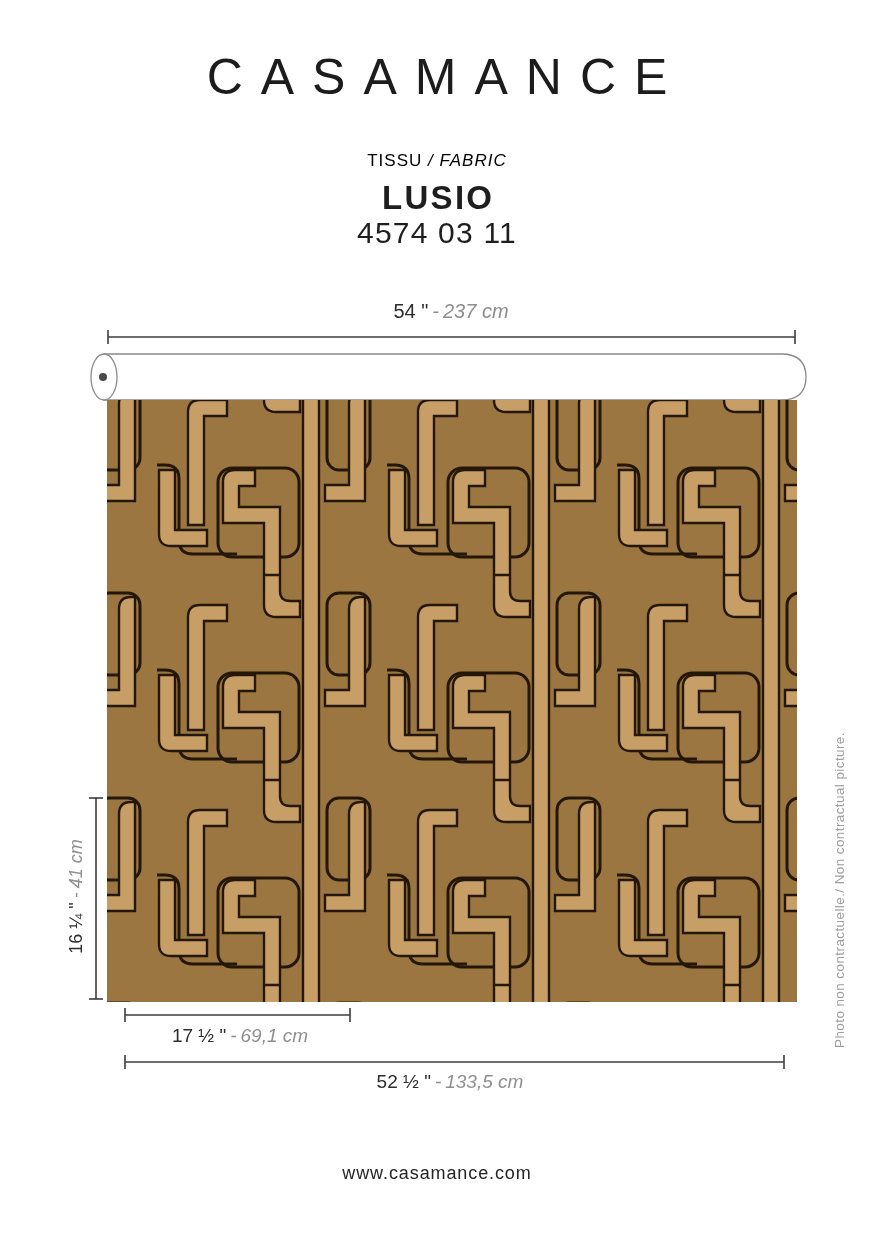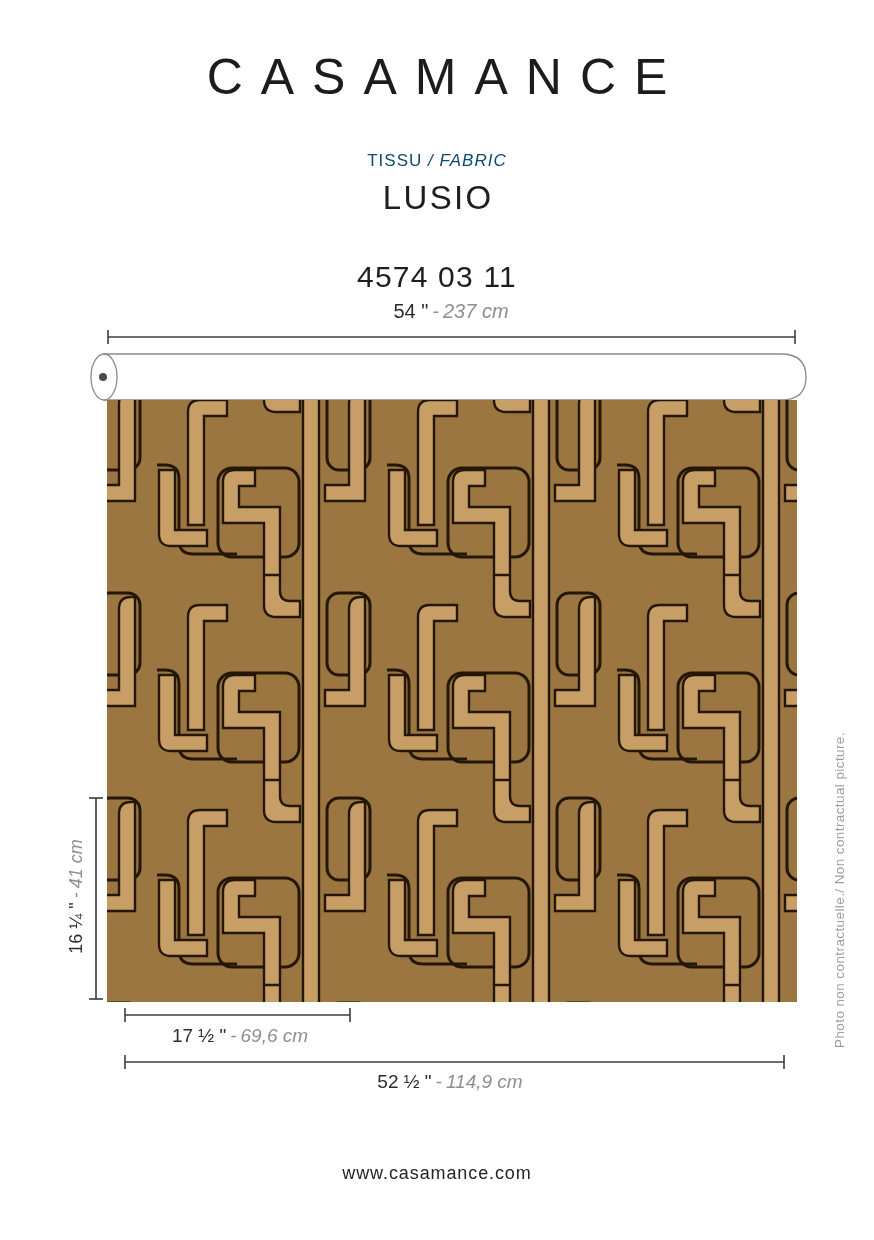--- a/index.html
+++ b/index.html
@@ -17,39 +17,38 @@
     font-size:50px;
     letter-spacing:0.36em;
     text-indent:0.36em;
     color:#1c1c1c;
     font-weight:500;
   }
   .ptype{
     top:151px;
     font-size:17px;
     letter-spacing:0.06em;
-    color:#0c4a6e;
+    color:#000000;
     font-weight:500;
   }
   .ptype .it{font-style:italic;}
   .pname{
     top:179px;
     font-size:33px;
     letter-spacing:0.07em;
     text-indent:0.07em;
     color:#1e1e1e;
-    font-weight:400;
+    font-weight:700;
   }
   .pref{
     top:216px;
     font-size:30px;
     letter-spacing:0.04em;
     color:#1e1e1e;
     font-weight:400;
-    margin-top:44px;
   }
   .dimlabel{
     font-size:20px;
     color:#2d2d2d;
     white-space:nowrap;
     font-weight:500;
   }
   .dimlabel .metric, .dimlabel .sep{
     color:#8f8f8f;
     font-style:italic;
@@ -150,21 +149,21 @@
       <line x1="125" y1="1062" x2="784" y2="1062"></line>
       <line x1="125" y1="1055" x2="125" y2="1069"></line>
       <line x1="784" y1="1055" x2="784" y2="1069"></line>
     </g>
   </svg>
 
   <div class="abs dimlabel toplabel"><span class="imperial">54 "</span><span class="sep">-</span><span class="metric">237 cm</span></div>
 
   <div class="abs dimlabel leftlabel"><span class="imperial">16 ¼ "</span><span class="sep">-</span><span class="metric">41 cm</span></div>
 
-  <div class="abs dimlabel shortlabel"><span class="imperial">17 ½ "</span><span class="sep">-</span><span class="metric">69,6 cm</span></div>
+  <div class="abs dimlabel shortlabel"><span class="imperial">17 ½ "</span><span class="sep">-</span><span class="metric">69,1 cm</span></div>
 
-  <div class="abs dimlabel longlabel"><span class="imperial">52 ½ "</span><span class="sep">-</span><span class="metric">114,9 cm</span></div>
+  <div class="abs dimlabel longlabel"><span class="imperial">52 ½ "</span><span class="sep">-</span><span class="metric">133,5 cm</span></div>
 
   <div class="abs sidecaption">Photo non contractuelle./ Non contractual picture.</div>
 
   <div class="abs centered footer">www.casamance.com</div>
 
 </div>
 
 </body></html>

